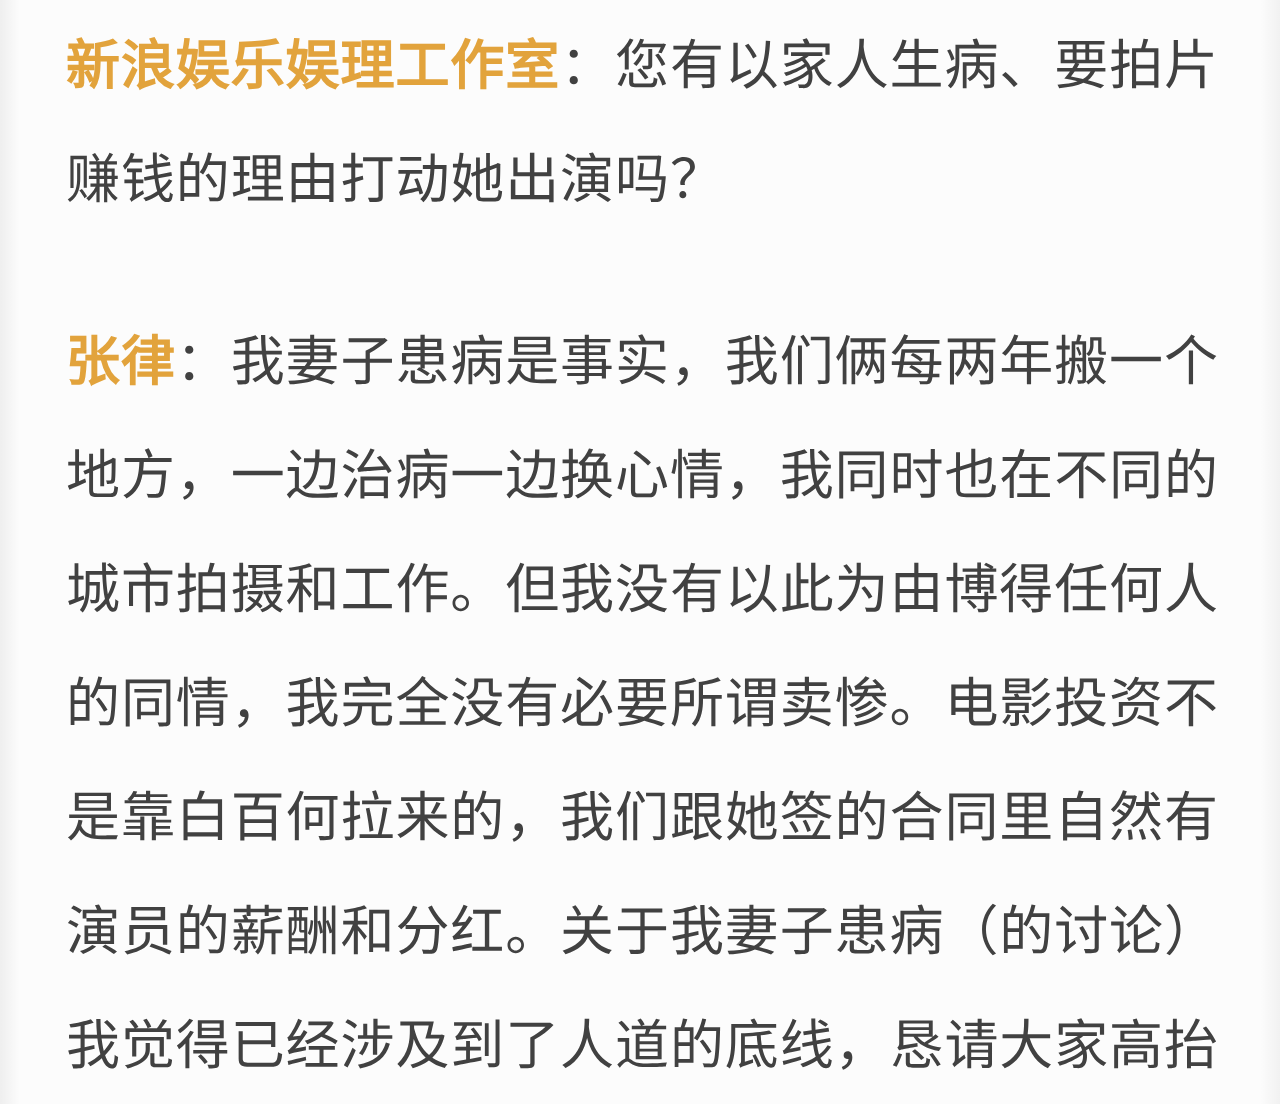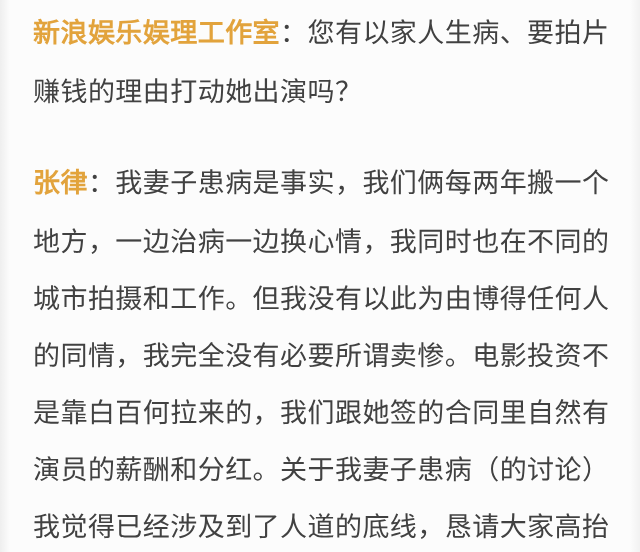--- a/index.html
+++ b/index.html
@@ -51,21 +51,20 @@
     color: var(--text);
     text-align: left;
     word-break: normal;
   }
   .para + .para {
     margin-top: 34px;
   }
   .speaker {
     color: var(--accent);
     font-weight: 700;
-    font-family: Liberation Mono, monospace;
   }
   .sep {
     color: var(--text);
   }
 </style>
 </head>
 <body>
 
 <div class="page">
   <p class="para"><span class="speaker">新浪娱乐娱理工作室</span><span class="sep">：</span><span>您有以家人生病、要拍片赚钱的理由打动她出演吗？</span></p>

